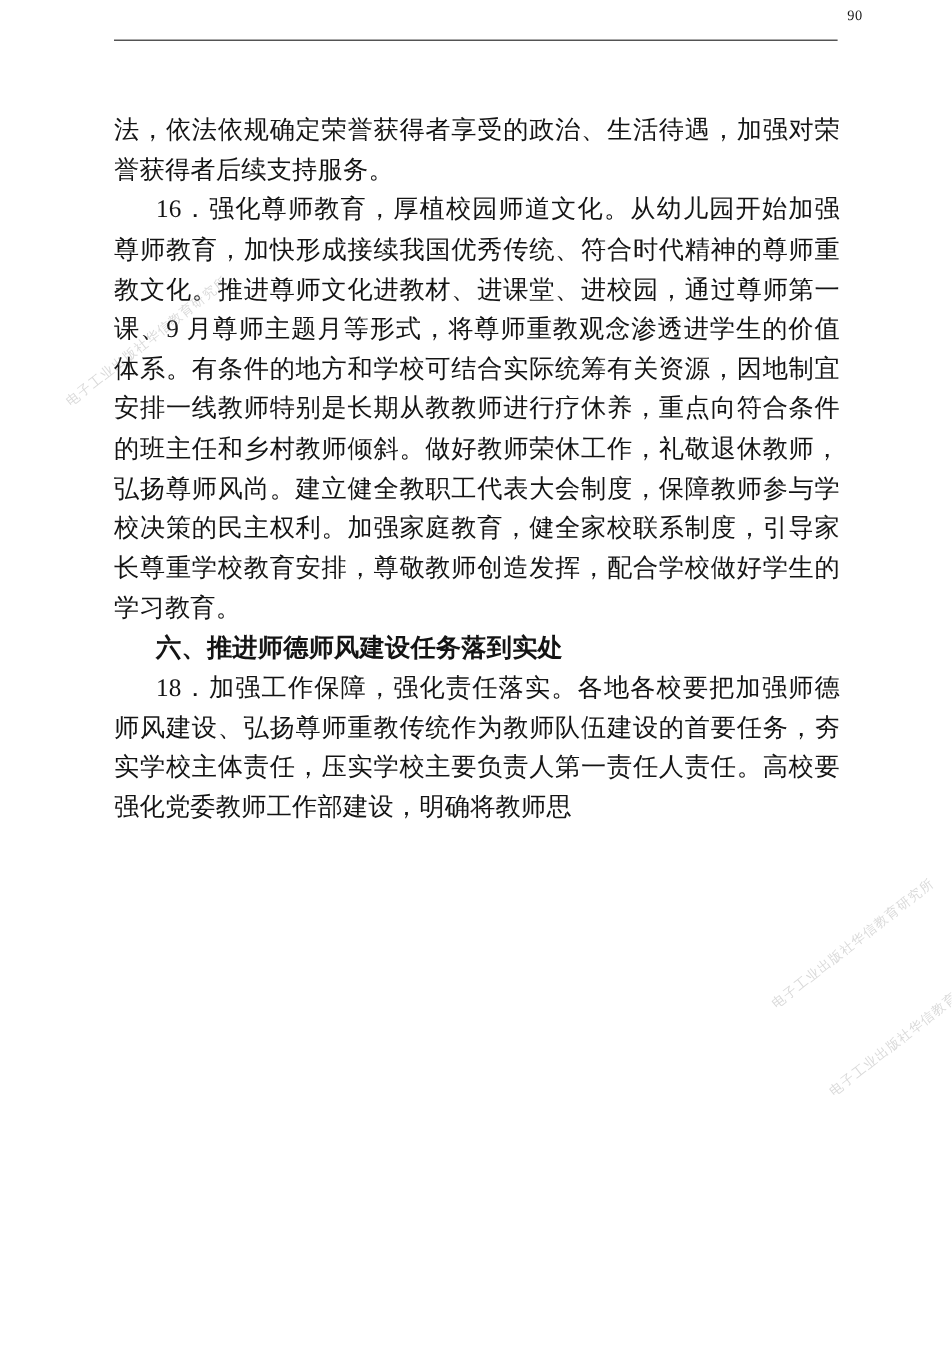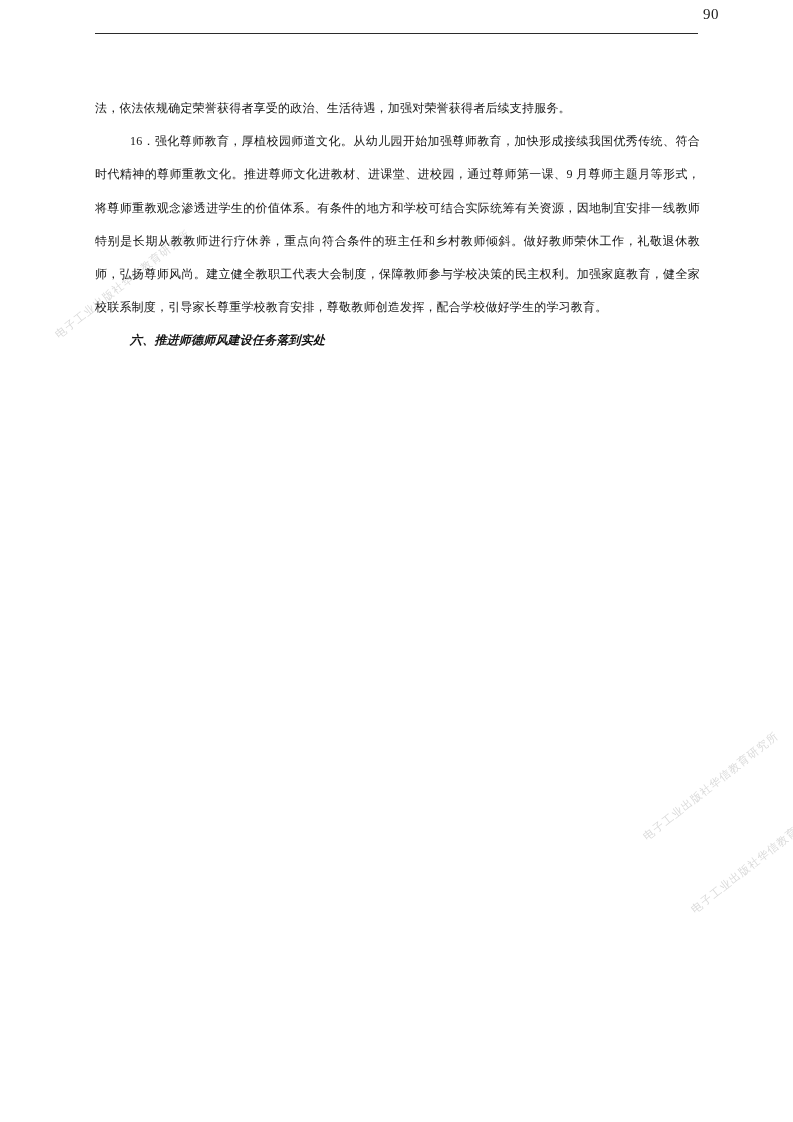--- a/index.html
+++ b/index.html
@@ -13,56 +13,55 @@
     height: 1122px;
     background: #ffffff;
     font-family: "Liberation Serif", "DejaVu Serif", serif;
     overflow: hidden;
     box-sizing: border-box;
   }
   .page-number {
     position: absolute;
     top: 6px;
     right: 74px;
-    font-size: 15px;
+    font-size: 12px;
     color: #1a1a1a;
     font-family: "Liberation Serif", serif;
     letter-spacing: 0.5px;
   }
   .header-rule {
     position: absolute;
     top: 33px;
     left: 95px;
     width: 603px;
     height: 0;
     border-top: 1.5px solid #2b2b2b;
   }
   .content {
     position: absolute;
     top: 92px;
     left: 95px;
     width: 605px;
   }
   p.para {
     margin: 0 0 0 0;
-    font-size: 12px;
+    font-size: 21px;
     line-height: 33.2px;
     color: #141414;
     text-align: justify;
     text-justify: inter-ideograph;
     letter-spacing: 0.2px;
     font-family: "Liberation Serif", "DejaVu Serif", serif;
   }
   p.indent {
     text-indent: 35px;
   }
   p.heading {
     text-indent: 35px;
     font-weight: bold;
-    font-style: italic;
   }
   
   .watermark {
     position: absolute;
     color: rgba(120, 120, 120, 0.28);
     font-size: 11px;
     font-family: "Liberation Sans", sans-serif;
     transform: rotate(-38deg);
     transform-origin: left top;
     white-space: nowrap;
@@ -80,19 +79,20 @@
 <div class="page">
 
   <div class="page-number">90</div>
 
   <div class="header-rule"></div>
 
   <div class="content">
     <p class="para">法，依法依规确定荣誉获得者享受的政治、生活待遇，加强对荣誉获得者后续支持服务。</p>
     <p class="para indent">16．强化尊师教育，厚植校园师道文化。从幼儿园开始加强尊师教育，加快形成接续我国优秀传统、符合时代精神的尊师重教文化。推进尊师文化进教材、进课堂、进校园，通过尊师第一课、9 月尊师主题月等形式，将尊师重教观念渗透进学生的价值体系。有条件的地方和学校可结合实际统筹有关资源，因地制宜安排一线教师特别是长期从教教师进行疗休养，重点向符合条件的班主任和乡村教师倾斜。做好教师荣休工作，礼敬退休教师，弘扬尊师风尚。建立健全教职工代表大会制度，保障教师参与学校决策的民主权利。加强家庭教育，健全家校联系制度，引导家长尊重学校教育安排，尊敬教师创造发挥，配合学校做好学生的学习教育。</p>
     <p class="para heading">六、推进师德师风建设任务落到实处</p>
+    <p class="para indent">18．加强工作保障，强化责任落实。各地各校要把加强师德师风建设、弘扬尊师重教传统作为教师队伍建设的首要任务，夯实学校主体责任，压实学校主要负责人第一责任人责任。高校要强化党委教师工作部建设，明确将教师思</p>
   </div>
 
   <div class="watermark wm1">电子工业出版社华信教育研究所</div>
   <div class="watermark wm2">电子工业出版社华信教育研究所</div>
   <div class="watermark wm3">电子工业出版社华信教育研究所</div>
 
 </div>
 
 </body></html>

